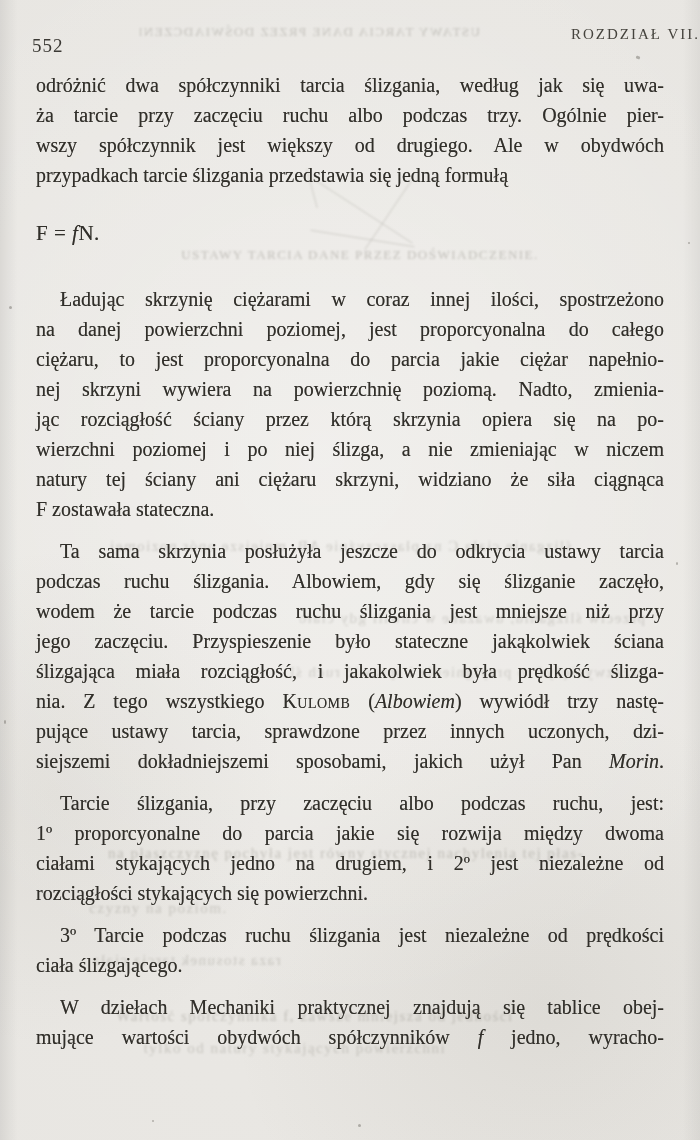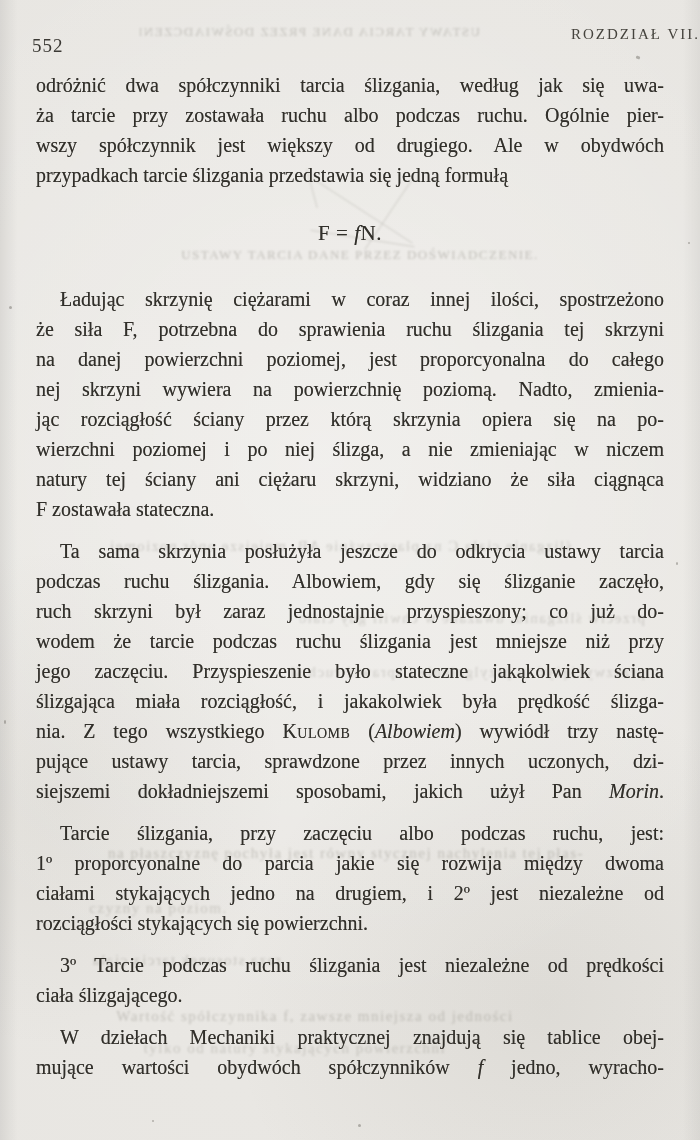--- a/index.html
+++ b/index.html
@@ -44,21 +44,21 @@
   .line {
     display: block;
     text-align: justify;
     text-align-last: justify;
     white-space: normal;
   }
   .line.lastline { text-align-last: left; }
   .it { font-style: italic; }
   .sc { font-variant: small-caps; letter-spacing: 0.5px; }
   .formula {
-    text-align: center;
+    text-align: left;
     font-size: 21px;
     letter-spacing: 0.5px;
     margin: 28px 0 36px 0;
   }
   
   .ghost-layer { position: absolute; inset: 0; pointer-events: none; }
   .ghost {
     position: absolute;
     color: #6b685e;
     filter: blur(1.1px);
@@ -108,39 +108,38 @@
     <div class="gl gl3"></div>
     <div class="gl gl4"></div>
   </div>
 
   <div class="pagenum">552</div>
   <div class="runhead">ROZDZIAŁ VII.</div>
 
   <main id="text-column">
       <div class="para">
         <div class="line"><span>odróżnić dwa spółczynniki tarcia ślizgania, według jak się uwa-</span></div>
-        <div class="line"><span>ża tarcie przy zostawała ruchu albo podczas ruchu. Ogólnie pier-</span></div>
+        <div class="line"><span>ża tarcie przy zaczęciu ruchu albo podczas trzy. Ogólnie pier-</span></div>
         <div class="line"><span>wszy spółczynnik jest większy od drugiego. Ale w obydwóch</span></div>
         <div class="line lastline"><span>przypadkach tarcie ślizgania przedstawia się jedną formułą</span></div>
       </div>
       <div class="formula"><span>F = </span><span class="it">f</span><span>N.</span></div>
       <div class="para ind">
         <div class="line"><span>Ładując skrzynię ciężarami w coraz innej ilości, spostrzeżono</span></div>
-        <div class="line"><span>że siła F, potrzebna do sprawienia ruchu ślizgania tej skrzyni</span></div>
         <div class="line"><span>na danej powierzchni poziomej, jest proporcyonalna do całego</span></div>
+        <div class="line"><span>ciężaru, to jest proporcyonalna do parcia jakie ciężar napełnio-</span></div>
         <div class="line"><span>nej skrzyni wywiera na powierzchnię poziomą. Nadto, zmienia-</span></div>
         <div class="line"><span>jąc rozciągłość ściany przez którą skrzynia opiera się na po-</span></div>
         <div class="line"><span>wierzchni poziomej i po niej ślizga, a nie zmieniając w niczem</span></div>
         <div class="line"><span>natury tej ściany ani ciężaru skrzyni, widziano że siła ciągnąca</span></div>
         <div class="line lastline"><span>F zostawała stateczna.</span></div>
       </div>
       <div class="para ind">
         <div class="line"><span>Ta sama skrzynia posłużyła jeszcze do odkrycia ustawy tarcia</span></div>
         <div class="line"><span>podczas ruchu ślizgania. Albowiem, gdy się ślizganie zaczęło,</span></div>
-        <div class="line"><span>ruch skrzyni był zaraz jednostajnie przyspieszony; co już do-</span></div>
         <div class="line"><span>wodem że tarcie podczas ruchu ślizgania jest mniejsze niż przy</span></div>
         <div class="line"><span>jego zaczęciu. Przyspieszenie było stateczne jakąkolwiek ściana</span></div>
         <div class="line"><span>ślizgająca miała rozciągłość, i jakakolwiek była prędkość ślizga-</span></div>
         <div class="line"><span>nia. Z tego wszystkiego </span><span class="sc">Kulomb</span><span> (</span><span class="it">Albowiem</span><span>) wywiódł trzy nastę-</span></div>
         <div class="line"><span>pujące ustawy tarcia, sprawdzone przez innych uczonych, dzi-</span></div>
         <div class="line"><span>siejszemi dokładniejszemi sposobami, jakich użył Pan </span><span class="it">Morin</span><span>.</span></div>
       </div>
       <div class="para ind">
         <div class="line"><span>Tarcie ślizgania, przy zaczęciu albo podczas ruchu, jest:</span></div>
         <div class="line"><span>1º proporcyonalne do parcia jakie się rozwija między dwoma</span></div>

